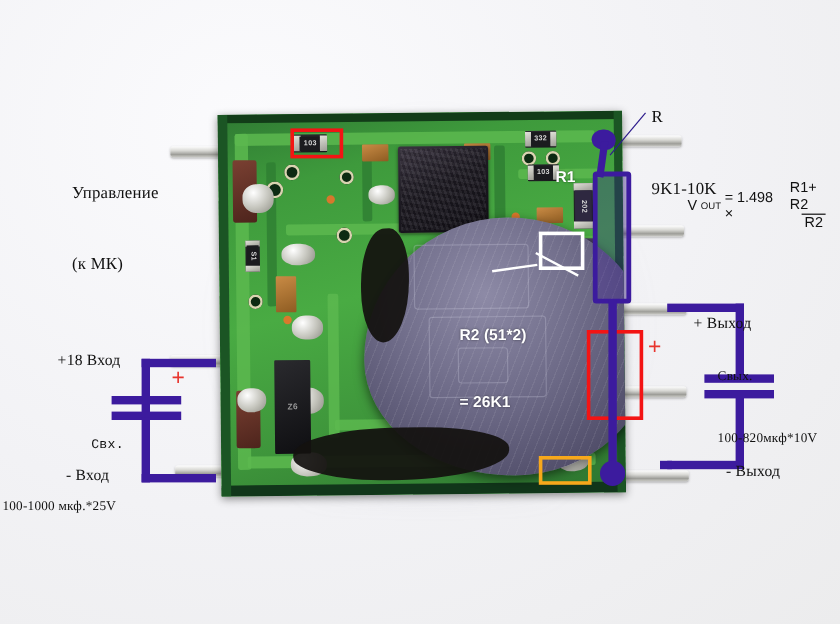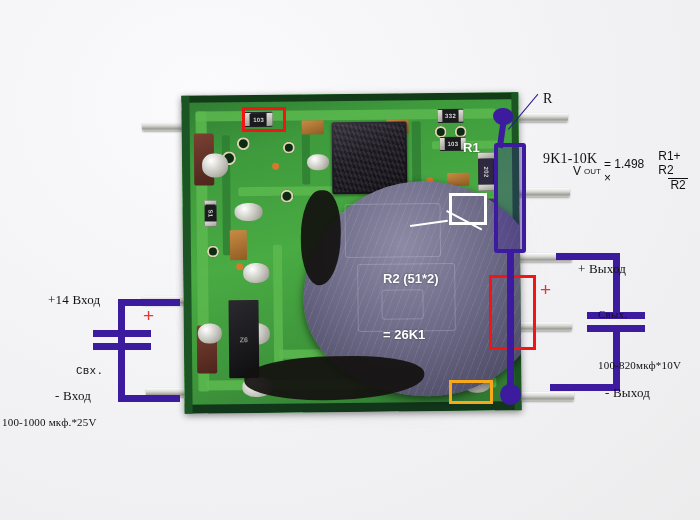--- a/index.html
+++ b/index.html
@@ -282,20 +282,24 @@
   <div class="wire" style="left:118px;top:348px;width:7px;height:54px;"></div>
   <div class="wire" style="left:118px;top:395px;width:62px;height:7px;"></div>
 
   <div class="plus" style="left:143px;top:306px;">+</div>
   <div class="plus" style="left:540px;top:280px;">+</div>
 
   <div class="leader" style="left:508px;top:129px;width:46px;transform:rotate(-50deg);"></div>
   <div class="leader w" style="left:447px;top:210px;width:40px;transform:rotate(28deg);"></div>
   <div class="leader w" style="left:410px;top:225px;width:38px;transform:rotate(-8deg);"></div>
 
+  <div class="lbl" style="left:60px;top:112px;font-size:14px;line-height:1.42;">
+    <div>Управление</div>
+    <div>(к МК)</div>
+  </div>
 
   <div class="lbl" style="left:543px;top:48px;font-size:14px;line-height:1.45;">
     <div>R</div>
     <div>9K1-10K</div>
   </div>
 
   <div class="wlbl" style="left:463px;top:140px;">R1</div>
 
   <div class="wlbl" style="left:383px;top:232px;line-height:1.45;">
     <div>R2 (51*2)</div>
@@ -316,21 +320,21 @@
     <div>+ Выход</div>
   </div>
 
   <div class="lbl" style="left:598px;top:272px;font-size:11px;line-height:1.55;font-family:Liberation Serif, serif;">
     <div>Свых.</div>
     <div>100-820мкф*10V</div>
   </div>
 
   <div class="lbl" style="left:605px;top:385px;font-size:13px;">- Выход</div>
 
-  <div class="lbl" style="left:48px;top:292px;font-size:13px;">+14 Вход</div>
+  <div class="lbl" style="left:48px;top:292px;font-size:13px;">+18 Вход</div>
 
   <div class="lbl" style="left:2px;top:329px;font-size:11px;line-height:1.55;">
     <div style="padding-left:74px;font-family:Liberation Mono, monospace;">Свх.</div>
     <div>100-1000 мкф.*25V</div>
   </div>
 
   <div class="lbl" style="left:55px;top:388px;font-size:13px;">- Вход</div>
 
 </div>
 

